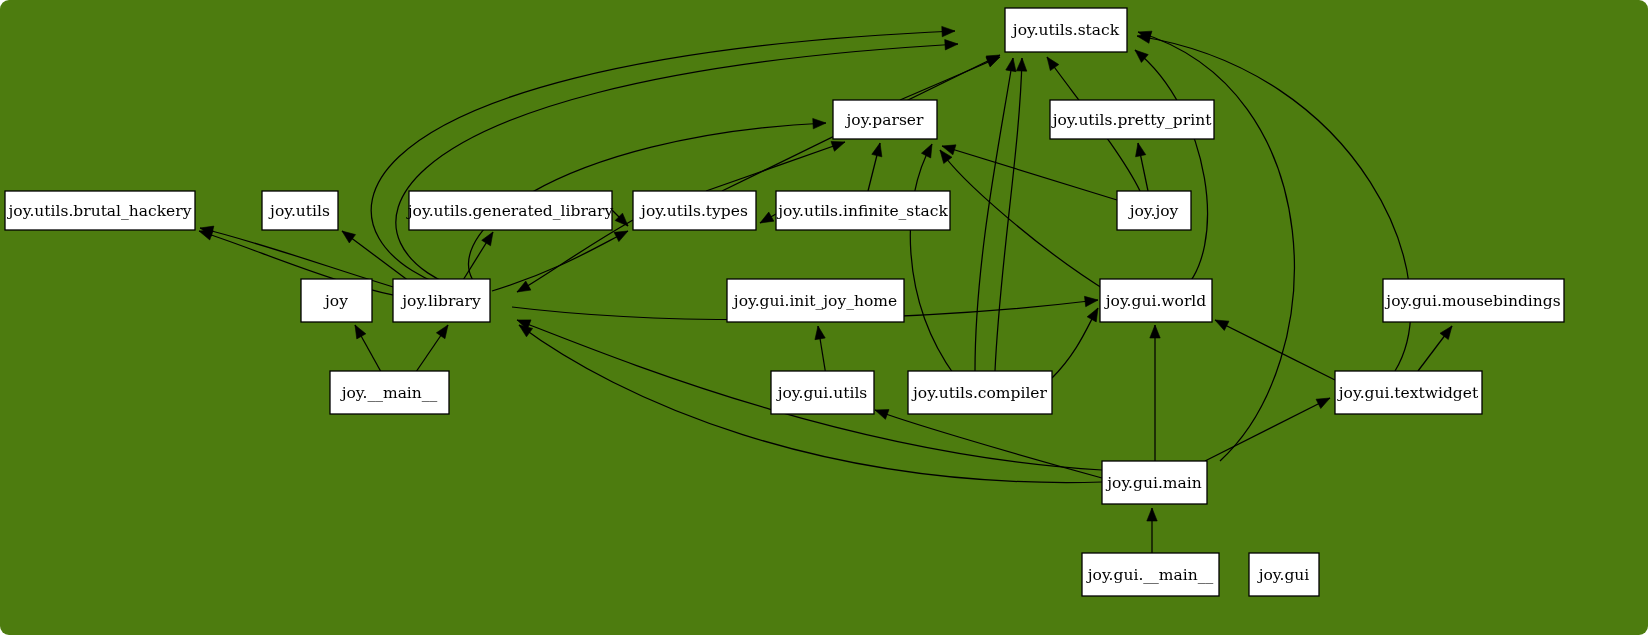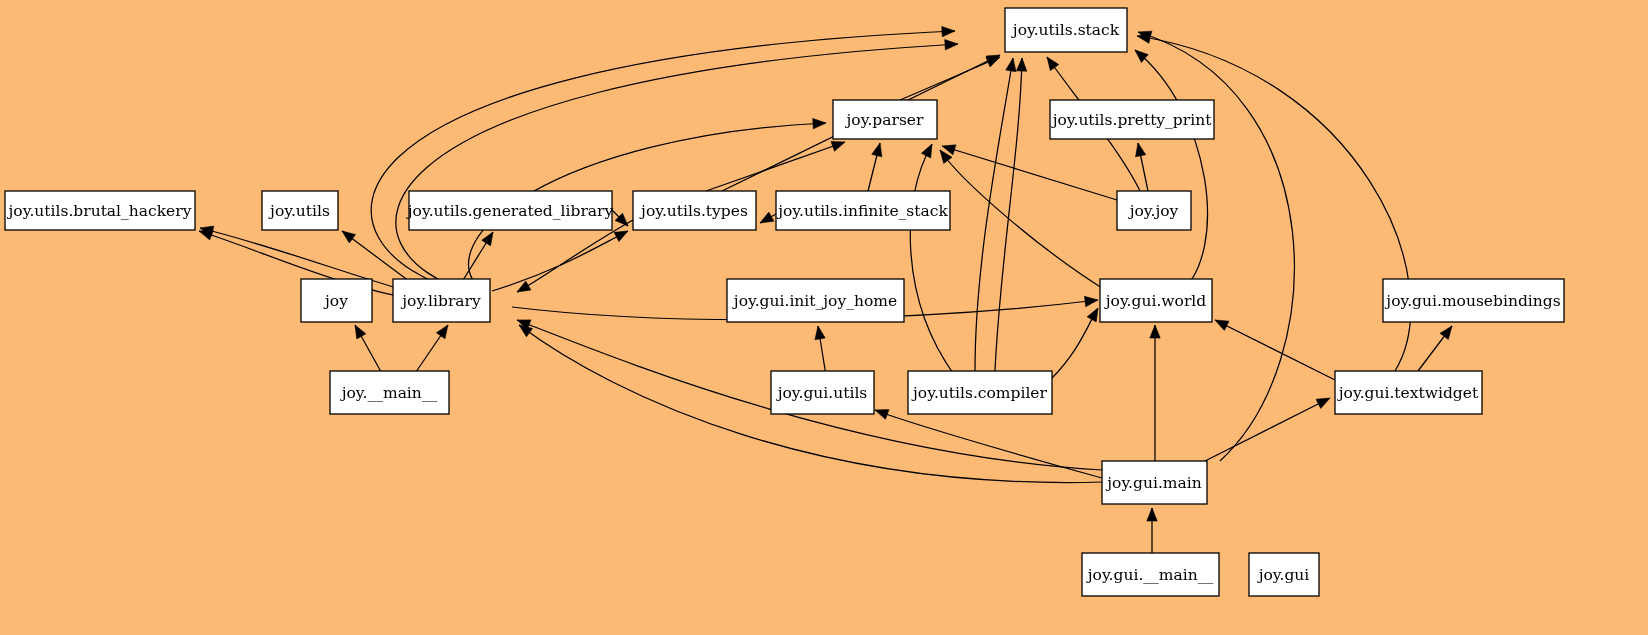--- a/index.html
+++ b/index.html
@@ -8,22 +8,23 @@
     padding: 0;
     background: #ffffff;
   }
   body {
     font-family: "DejaVu Serif", "Liberation Serif", serif;
   }
   #graph-root {
     position: relative;
     width: 1648px;
     height: 635px;
-    background: #fdba74;
+    background: #4d7c0f;
     overflow: hidden;
+    border-radius: 9px;
   }
   svg#graph-canvas {
     position: absolute;
     left: 0;
     top: 0;
     width: 1648px;
     height: 635px;
     display: block;
   }
   .node-box {

